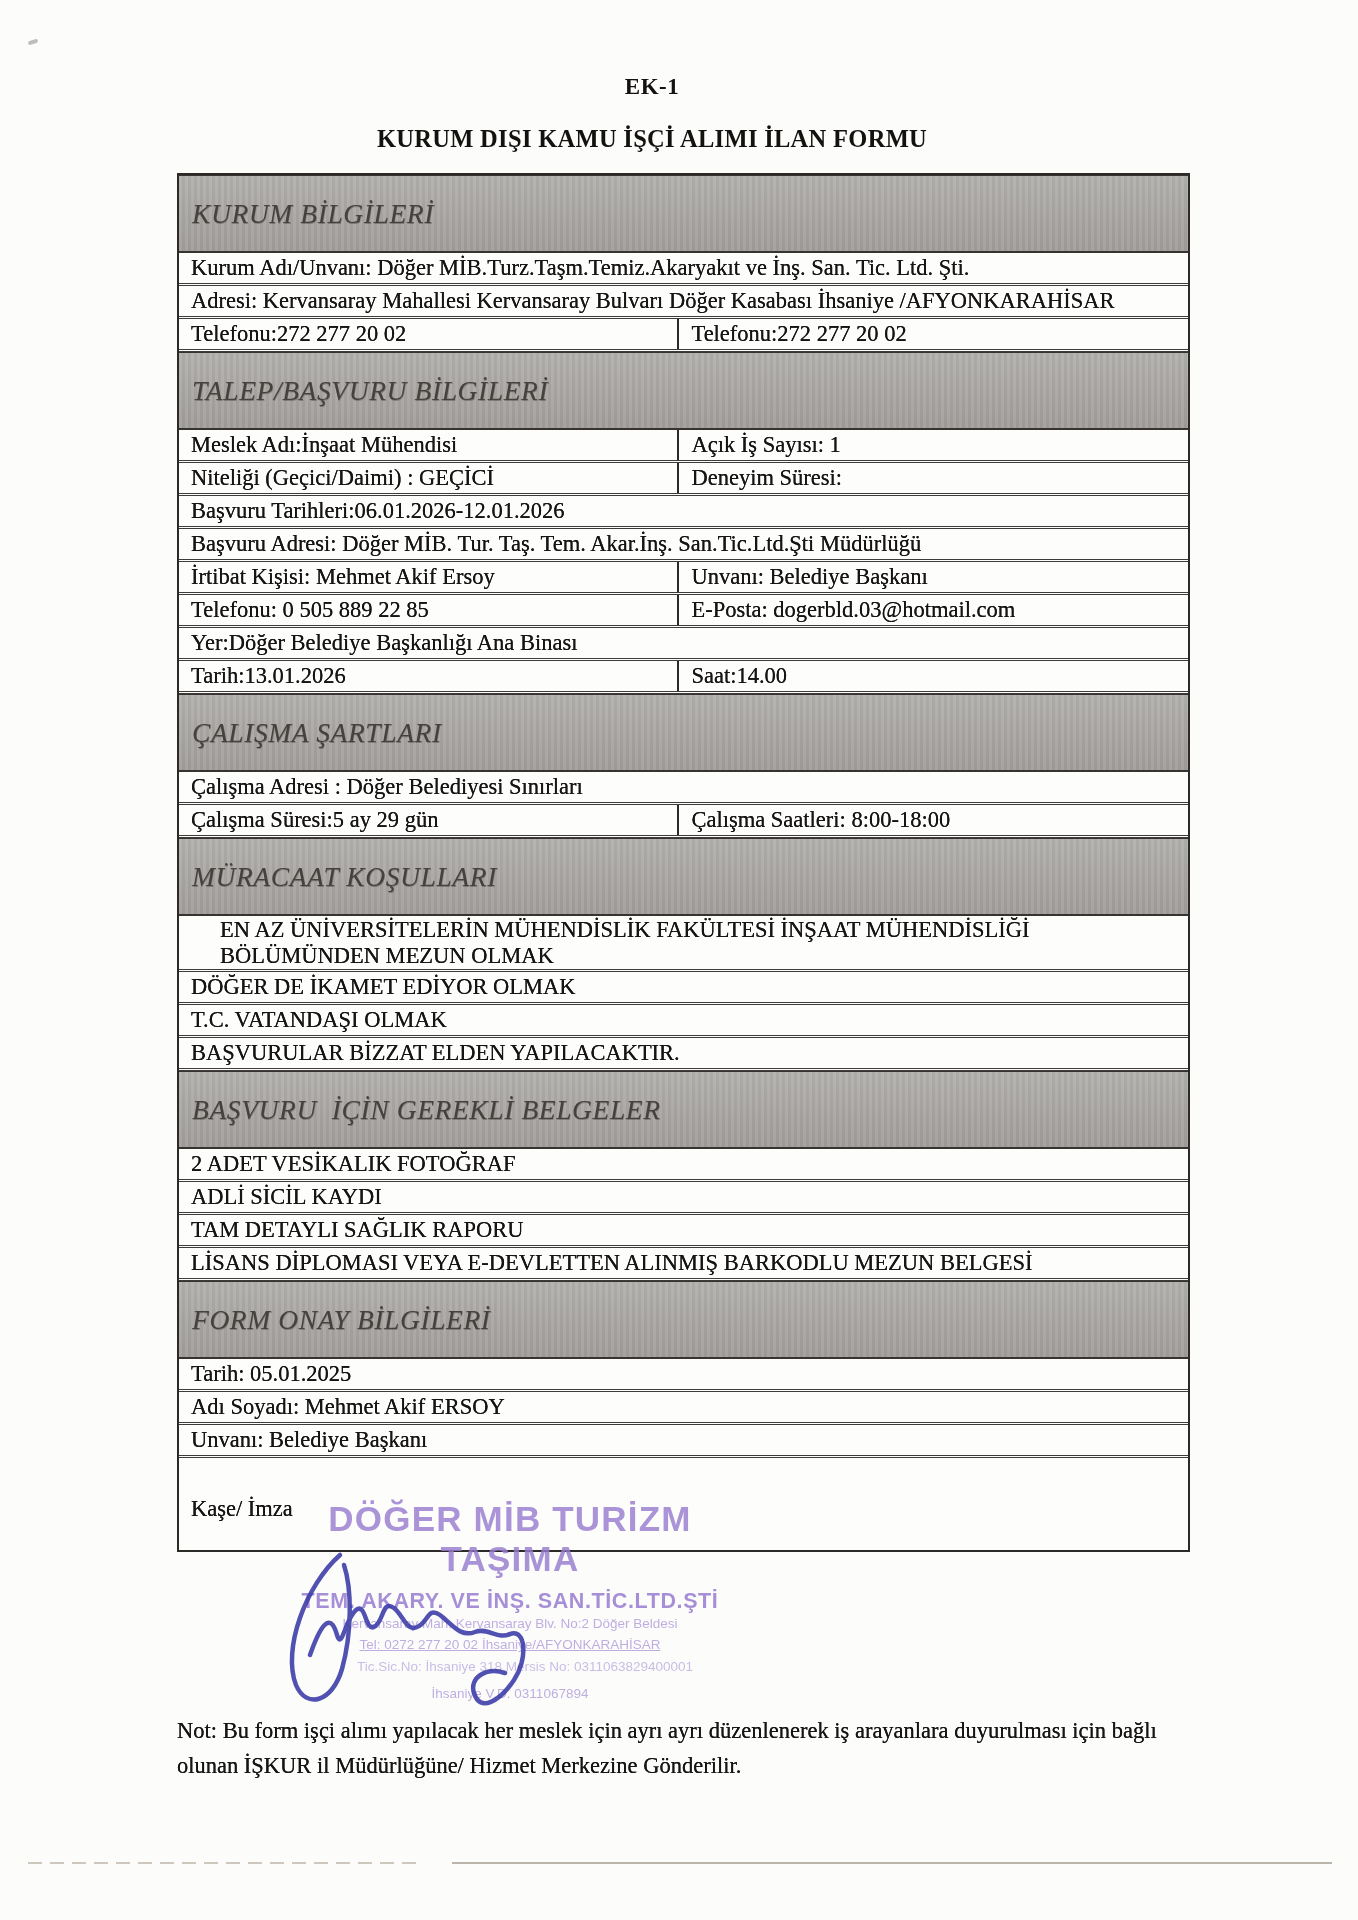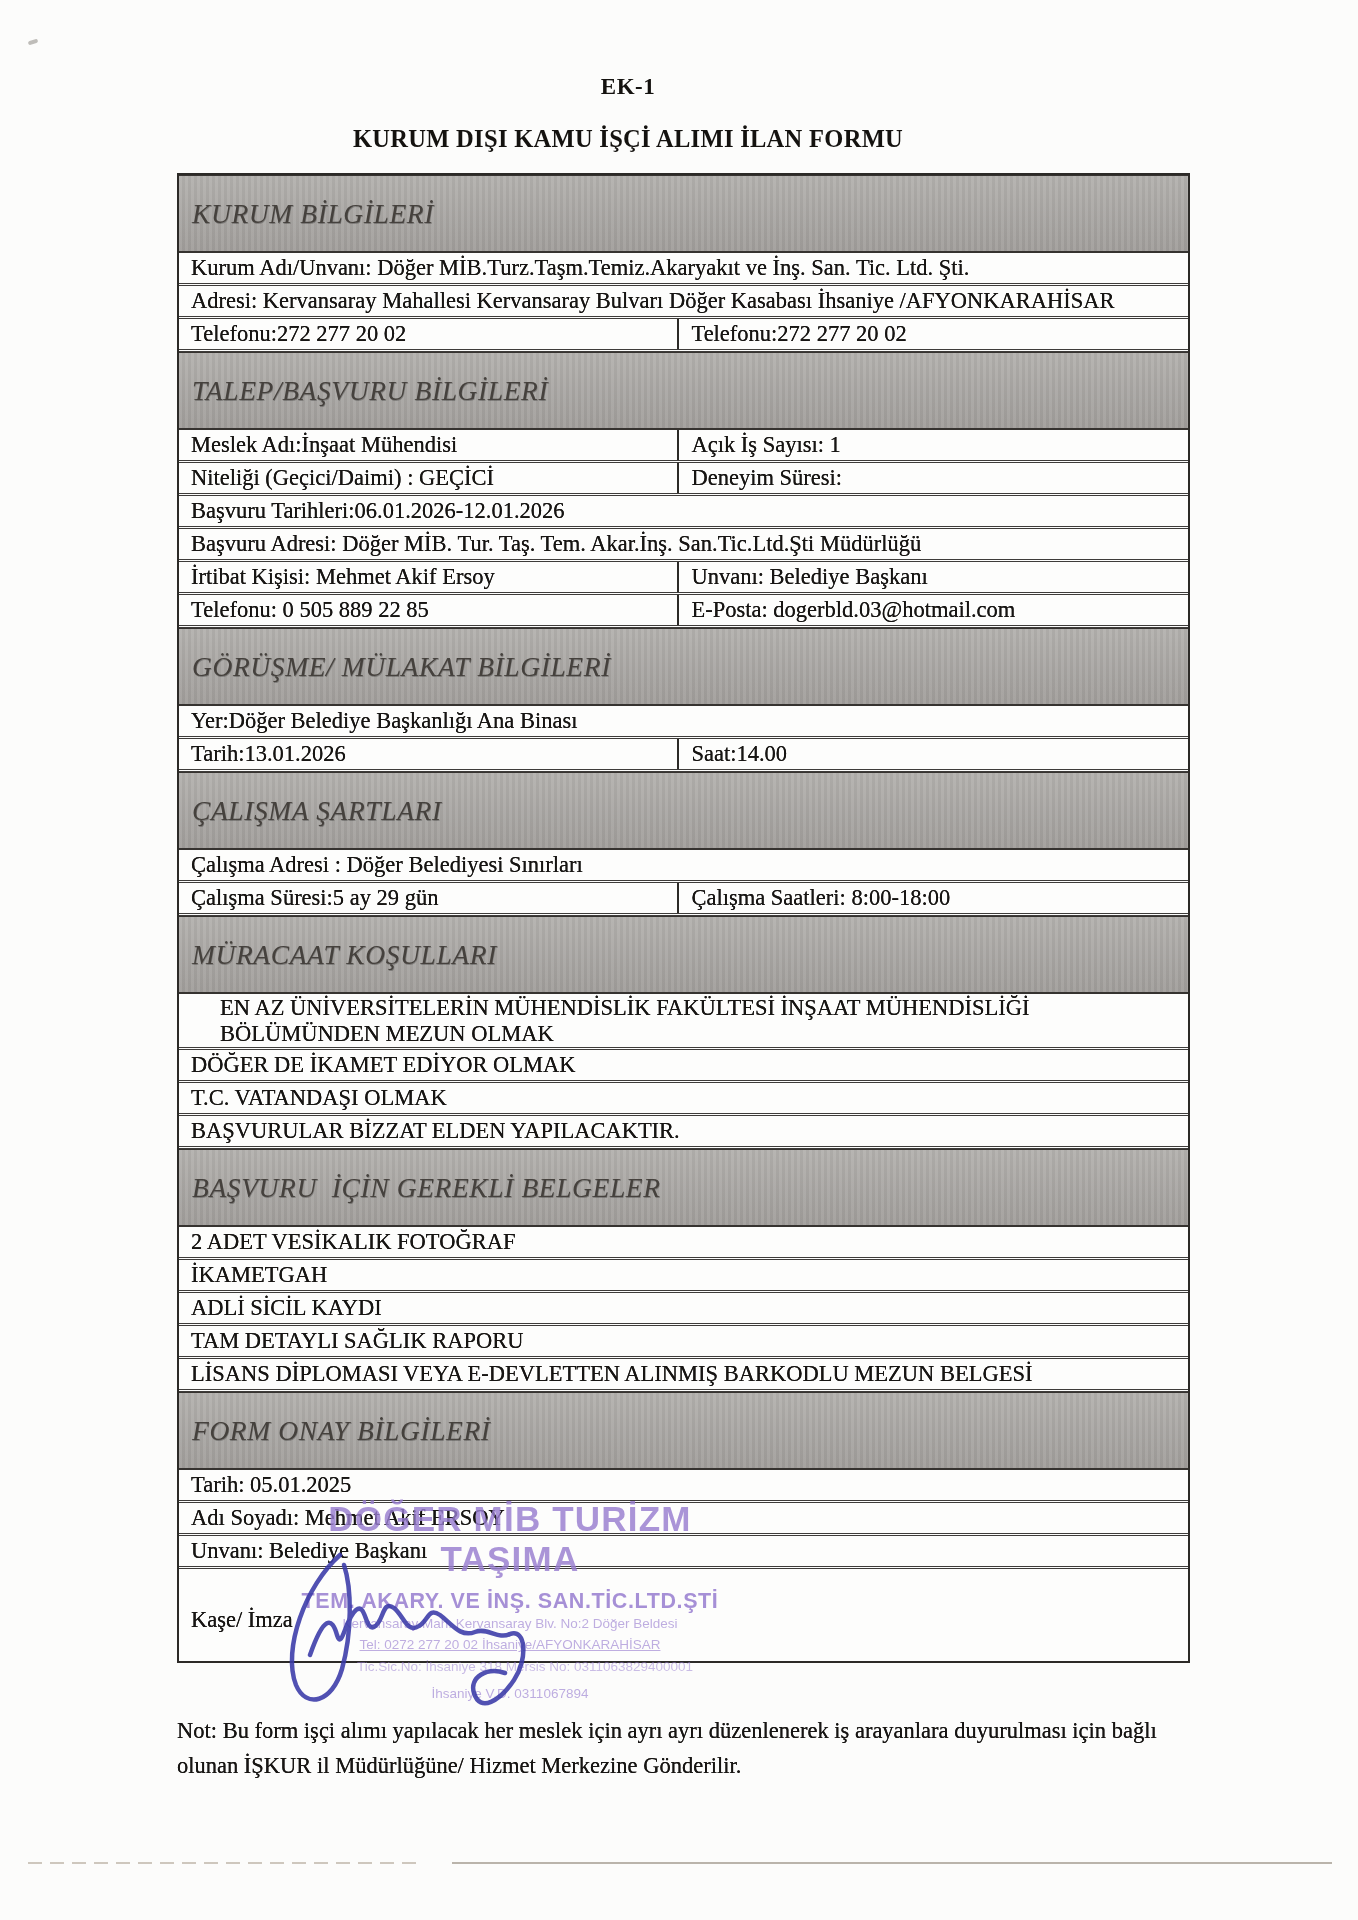--- a/index.html
+++ b/index.html
@@ -16,21 +16,21 @@
     width:1358px;height:1920px;
     margin:0 auto;
     background:#fcfcfb;
     font-family:"Liberation Serif","DejaVu Serif",serif;
     color:var(--text);
     overflow:hidden;
   }
   
   .center-head{
     position:absolute;left:0;width:1256px;text-align:center;
-    font-weight:bold;color:#14120f;
+    font-weight:bold;color:#14120f;padding-left:24px;
   }
   #ek-label{top:74px;font-size:23px;letter-spacing:.5px;}
   #form-title{top:125px;font-size:24.5px;letter-spacing:.3px;}
 
   
   #form-table{
     position:absolute;left:177px;top:173px;width:1013px;
     border:2.5px solid var(--border-dark);
     box-sizing:border-box;
     background:#fdfdfc;
@@ -150,21 +150,20 @@
     </div>
     <div class="trow">
       <div class="cell left">İrtibat Kişisi: Mehmet Akif Ersoy</div>
       <div class="cell">Unvanı: Belediye Başkanı</div>
     </div>
     <div class="trow">
       <div class="cell left">Telefonu: 0 505 889 22 85</div>
       <div class="cell">E-Posta: dogerbld.03@hotmail.com</div>
     </div>
 
-    <div class="sec-header">GÖRÜŞME/ MÜLAKAT BİLGİLERİ</div>
     <div class="trow">
       <div class="cell">Yer:Döğer Belediye Başkanlığı Ana Binası</div>
     </div>
     <div class="trow">
       <div class="cell left">Tarih:13.01.2026</div>
       <div class="cell">Saat:14.00</div>
     </div>
 
     <div class="sec-header">ÇALIŞMA ŞARTLARI</div>
     <div class="trow">
@@ -185,23 +184,20 @@
     <div class="trow">
       <div class="cell">T.C. VATANDAŞI OLMAK</div>
     </div>
     <div class="trow">
       <div class="cell">BAŞVURULAR BİZZAT ELDEN YAPILACAKTIR.</div>
     </div>
 
     <div class="sec-header">BAŞVURU  İÇİN GEREKLİ BELGELER</div>
     <div class="trow">
       <div class="cell">2 ADET VESİKALIK FOTOĞRAF</div>
-    </div>
-    <div class="trow">
-      <div class="cell">İKAMETGAH</div>
     </div>
     <div class="trow">
       <div class="cell">ADLİ SİCİL KAYDI</div>
     </div>
     <div class="trow">
       <div class="cell">TAM DETAYLI SAĞLIK RAPORU</div>
     </div>
     <div class="trow">
       <div class="cell">LİSANS DİPLOMASI VEYA E-DEVLETTEN ALINMIŞ BARKODLU MEZUN BELGESİ</div>
     </div>

